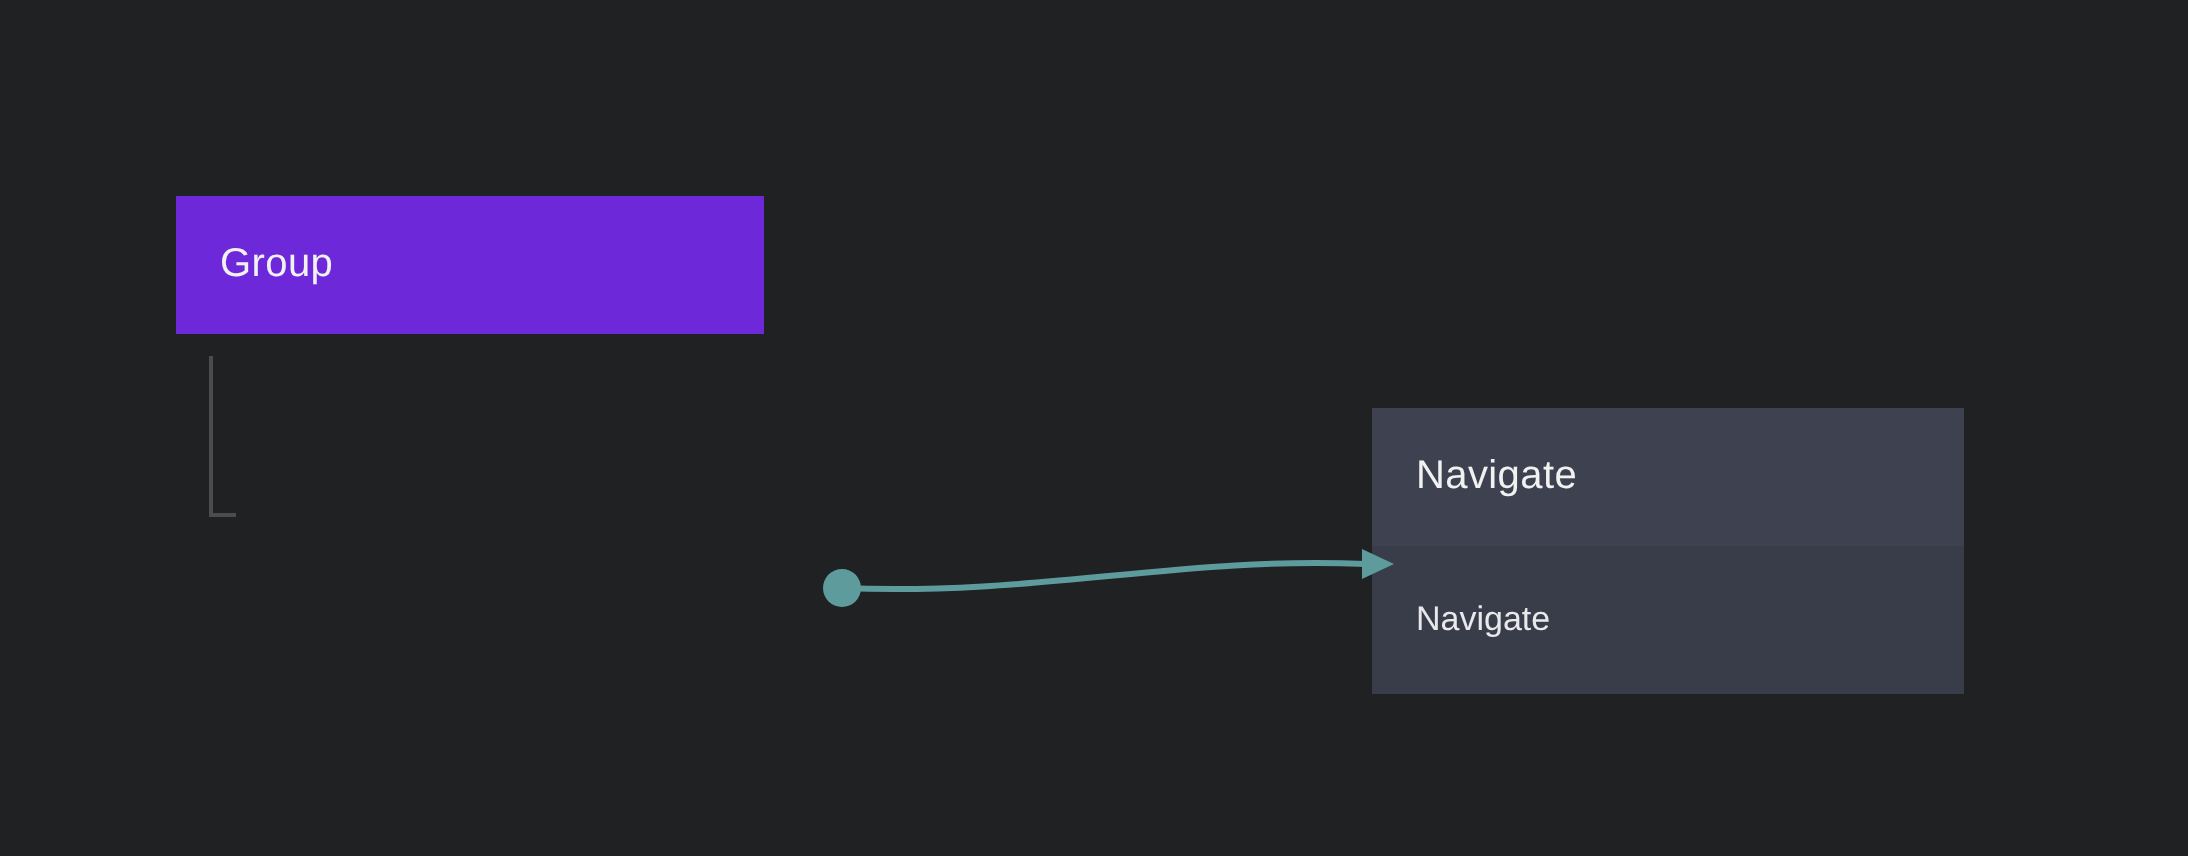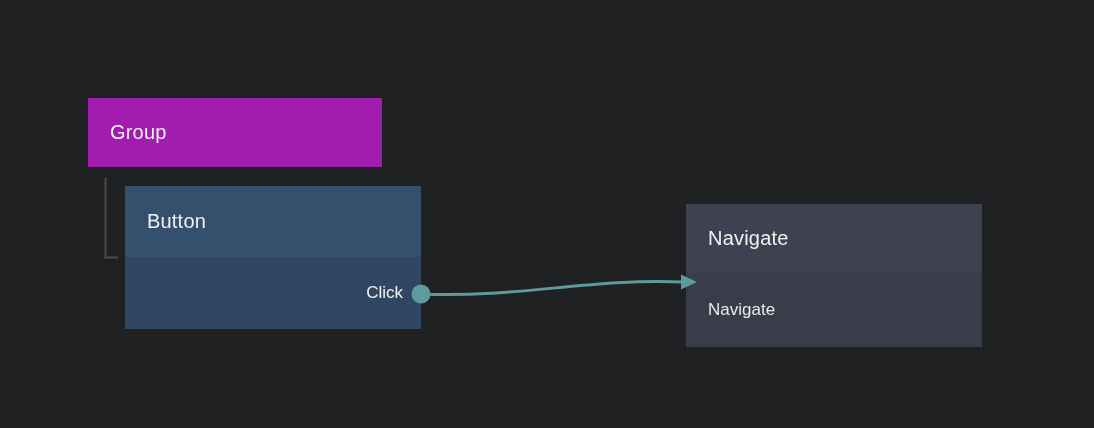--- a/index.html
+++ b/index.html
@@ -57,21 +57,21 @@
     align-items: center;
     padding: 0 22px;
     font-size: 17px;
   }
   
   .group-node {
     left: 88px;
     top: 98px;
     width: 294px;
     height: 69px;
-    background: #a21caf;
+    background: #6d28d9;
   }
   .group-node .node-header { height: 69px; }
 
   
   .button-node {
     left: 125px;
     top: 186px;
     width: 296px;
     height: 143px;
   }
@@ -108,28 +108,20 @@
 <body>
 
 <div class="canvas">
 
   <div class="node group-node">
     <div class="node-header">
       <span>Group</span>
     </div>
   </div>
 
-  <div class="node button-node">
-    <div class="node-header">
-      <span>Button</span>
-    </div>
-    <div class="node-body">
-      <span>Click</span>
-    </div>
-  </div>
 
   <div class="node navigate-node">
     <div class="node-header">
       <span>Navigate</span>
     </div>
     <div class="node-body">
       <span>Navigate</span>
     </div>
   </div>
 

